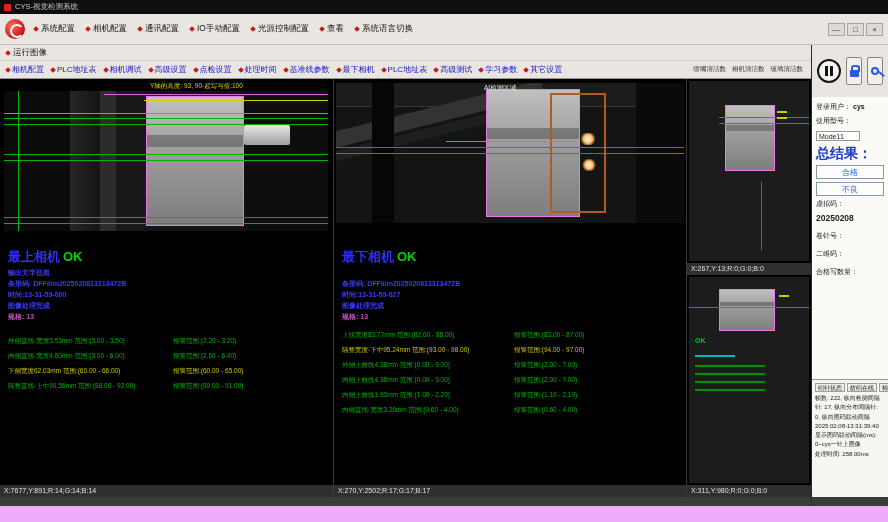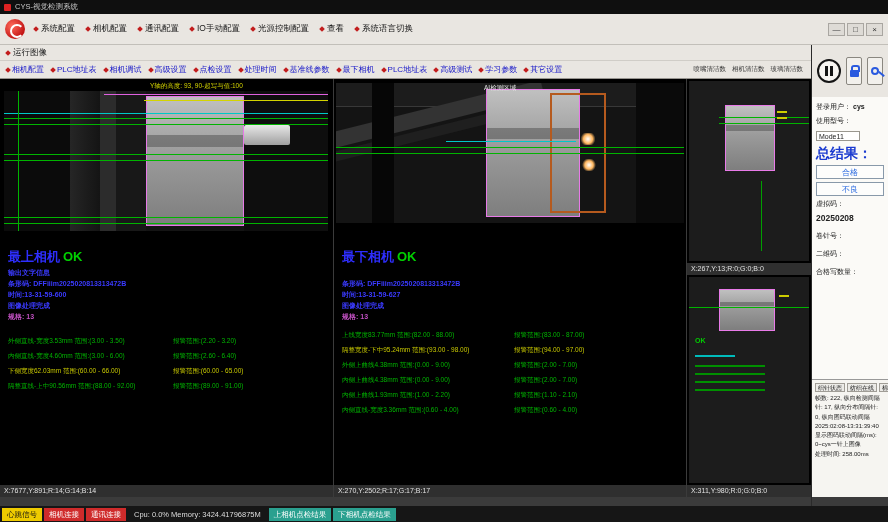--- a/index.html
+++ b/index.html
@@ -338,22 +338,14 @@
         <div class="sline">0, 纵向图码联动间隔</div>
         <div class="sline">2025:02:08-13:31:39:40</div>
         <div class="sline">显示图码联动间隔(ms):</div>
         <div class="sline">0~cys一针上图像</div>
         <div class="sline">处理时间: 258.00ms</div>
       </div>
       <div class="rgap"></div>
     </div>
   </div>
 
-  <div class="statusbar">
-    <span class="chip yellow">心跳信号</span>
-    <span class="chip red">相机连接</span>
-    <span class="chip red">通讯连接</span>
-    <span class="cputext">Cpu: 0.0% Memory: 3424.41796875M</span>
-    <span class="chip teal">上相机点检结果</span>
-    <span class="chip teal">下相机点检结果</span>
-  </div>
 
 </div>
 
 </body></html>

